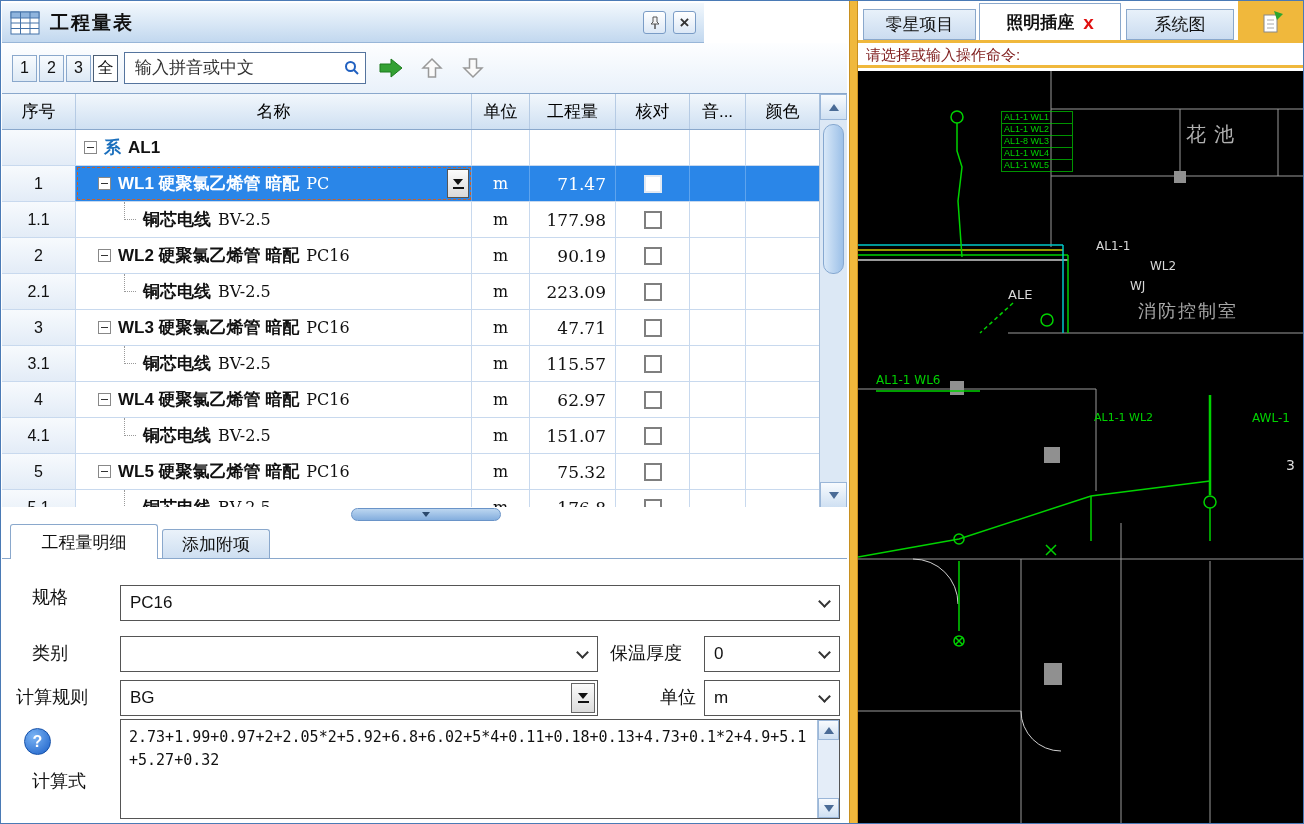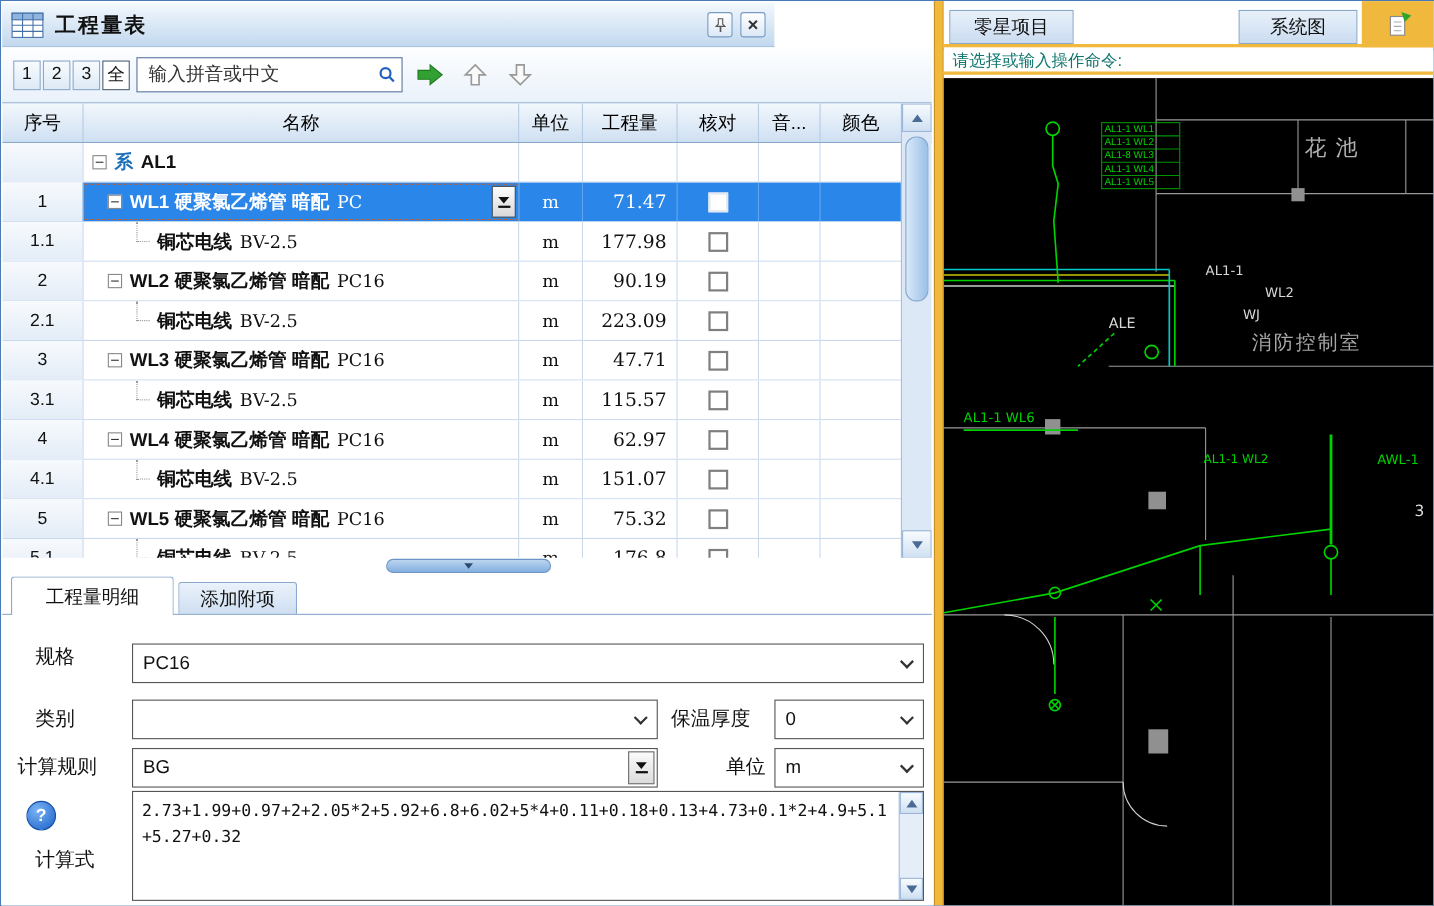--- a/index.html
+++ b/index.html
@@ -121,21 +121,21 @@
              border-bottom:3px solid var(--divider,#f0b83c);}
   .rp-tab{position:absolute;bottom:0;display:flex;align-items:center;justify-content:center;
           font-size:17px;color:#111;border:1px solid #8aa8cc;cursor:pointer;}
   .rp-tab.inactive{height:31px;background:linear-gradient(#e8f1fa,#cbdcf0);}
   .rp-tab.active{height:37px;background:#fff;border-bottom:none;font-weight:bold;z-index:2;}
   .rp-tab .x-close{color:var(--close-red,#e01010);font-weight:bold;font-size:19px;margin-left:9px;line-height:1;cursor:pointer;}
   .newtab-zone{position:absolute;right:0;top:0;width:67px;height:42px;background:var(--divider,#f0b83c);
                display:flex;align-items:center;justify-content:center;}
   .prompt-bar{position:absolute;left:0;top:45px;width:447px;height:22px;background:#fff;
               border-bottom:3px solid var(--divider,#f0b83c);display:flex;align-items:center;padding:0 8px;}
-  .prompt-text{font-size:15px;color:#0f766e;text-align:right;}
+  .prompt-text{font-size:15px;color:#7f1d1d;text-align:right;}
   .cad-canvas{position:absolute;left:0;top:70px;width:447px;height:754px;background:#000;overflow:hidden;}
   .cad-canvas svg{position:absolute;left:0;top:0;}
   .cad-label{position:absolute;color:#d8d8d8;font-size:12px;white-space:nowrap;font-family:"DejaVu Sans",sans-serif;}
   .lbl-pond{left:328px;top:50px;font-size:20px;color:#b0b0b0;letter-spacing:8px;}
   .lbl-panel{left:238px;top:168px;}
   .lbl-wl2{left:292px;top:188px;}
   .lbl-wj{left:272px;top:208px;}
   .lbl-ale{left:150px;top:216px;font-size:13px;}
   .lbl-fire{left:280px;top:228px;font-size:18px;color:#a8a8a8;letter-spacing:2px;}
   .lbl-wl6{left:18px;top:302px;color:#00d200;}
@@ -472,20 +472,24 @@
         </div>
       </div>
     </div>
   </div>
 
   <div class="divider"></div>
 
   <div class="right-panel">
     <div class="rp-tabbar">
       <span class="rp-tab inactive" style="left:5px;width:113px;">零星项目</span>
+      <span class="rp-tab active" style="left:121px;width:142px;">
+        <span>照明插座</span>
+        <span class="x-close">x</span>
+      </span>
       <span class="rp-tab inactive" style="left:268px;width:108px;">系统图</span>
       <span class="newtab-zone">
         <svg width="26" height="26" viewBox="0 0 26 26">
           <rect x="5" y="6" width="13" height="17" fill="#fff" stroke="#888"></rect>
           <polygon points="15,2 24,5 18,11" fill="#2ea62e"></polygon>
           <line x1="8" y1="11" x2="15" y2="11" stroke="#aaa"></line>
           <line x1="8" y1="15" x2="15" y2="15" stroke="#aaa"></line>
           <line x1="8" y1="19" x2="15" y2="19" stroke="#aaa"></line>
         </svg>
       </span>

